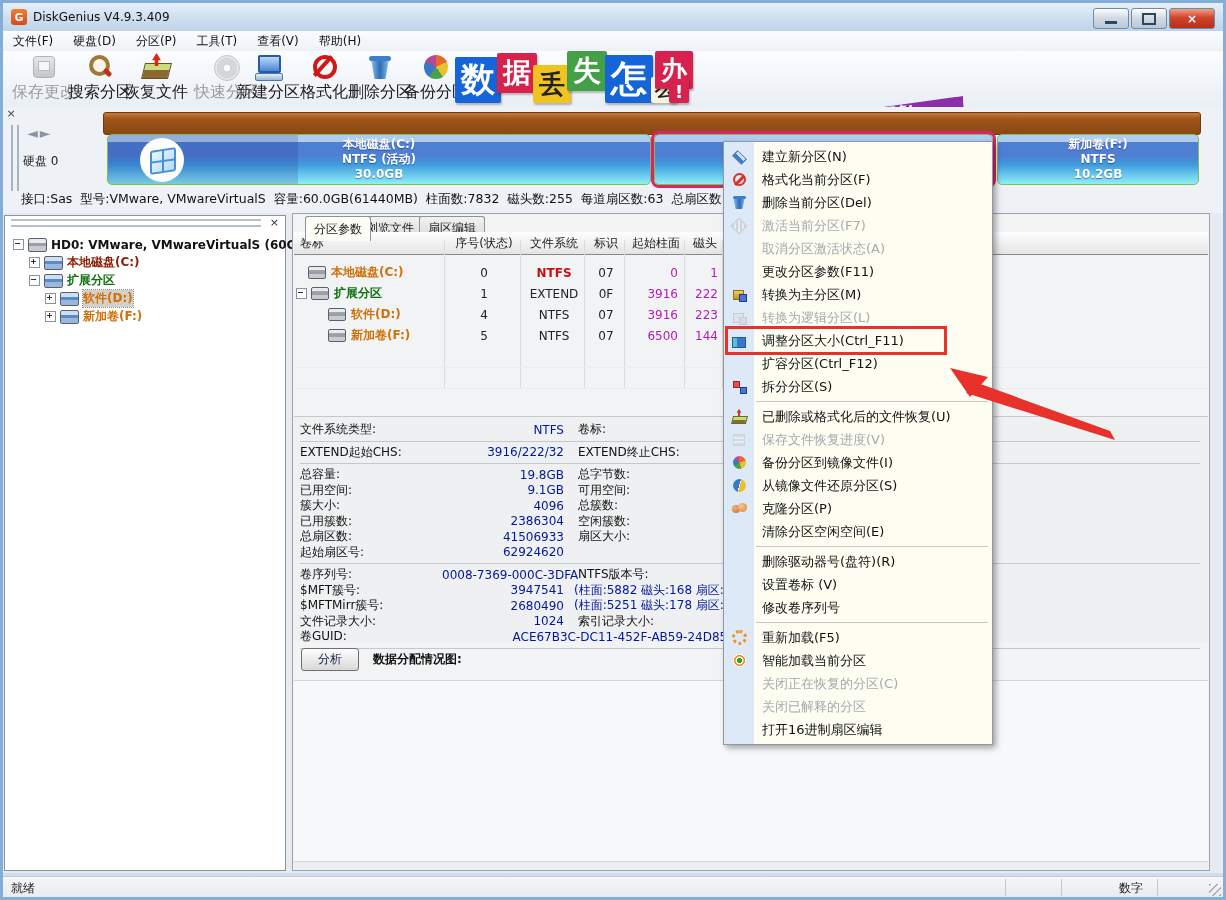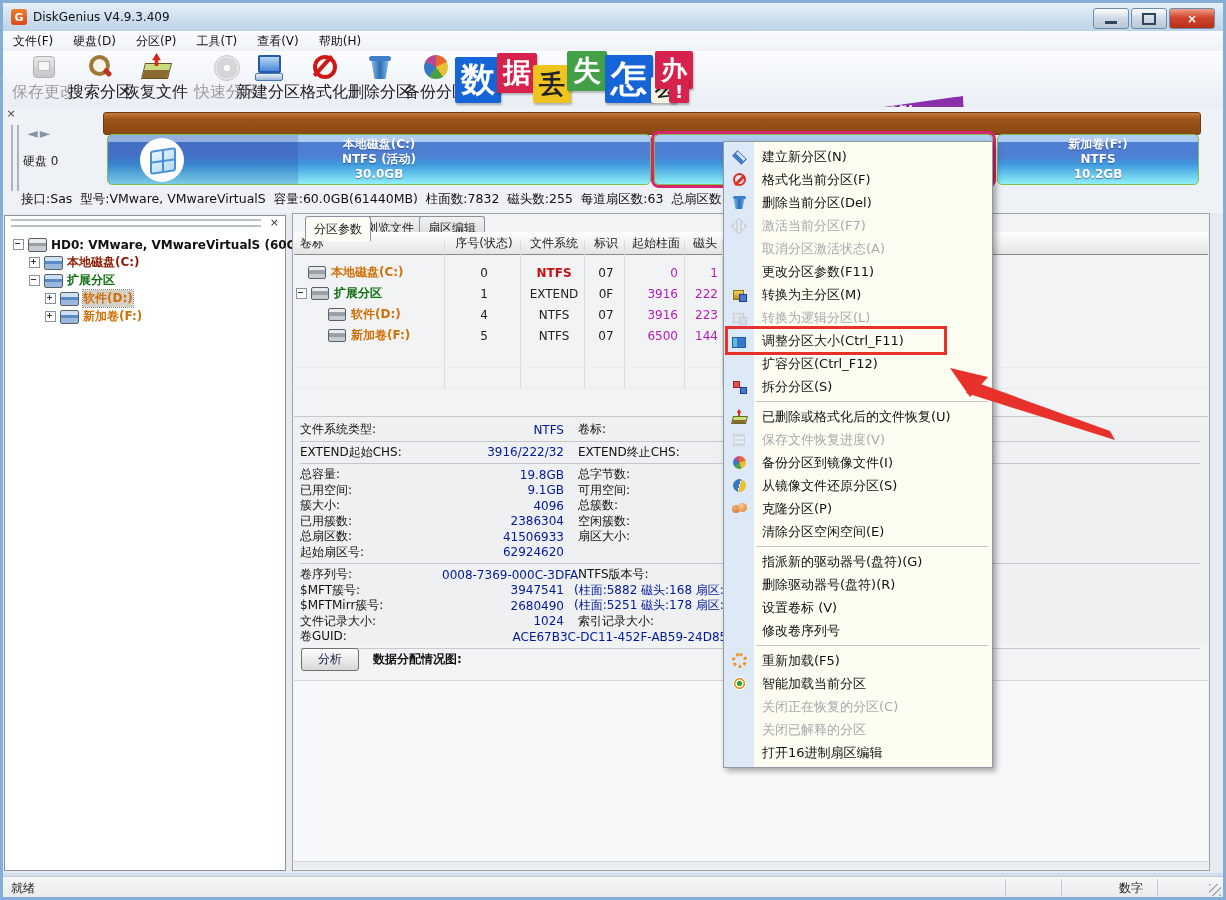--- a/index.html
+++ b/index.html
@@ -583,24 +583,20 @@
       </span>
       <span class="mi-t">克隆分区(P)</span>
     </div>
   <div class="mi">
       <span class="mi-gut"></span>
       <span class="mi-t">清除分区空闲空间(E)</span>
     </div>
   <div class="msep"></div>
   <div class="mi">
       <span class="mi-gut"></span>
-      <span class="mi-t">指派新的驱动器号(盘符)(G)</span>
-    </div>
-  <div class="mi">
-      <span class="mi-gut"></span>
       <span class="mi-t">删除驱动器号(盘符)(R)</span>
     </div>
   <div class="mi">
       <span class="mi-gut"></span>
       <span class="mi-t">设置卷标 (V)</span>
     </div>
   <div class="mi">
       <span class="mi-gut"></span>
       <span class="mi-t">修改卷序列号</span>
     </div>

